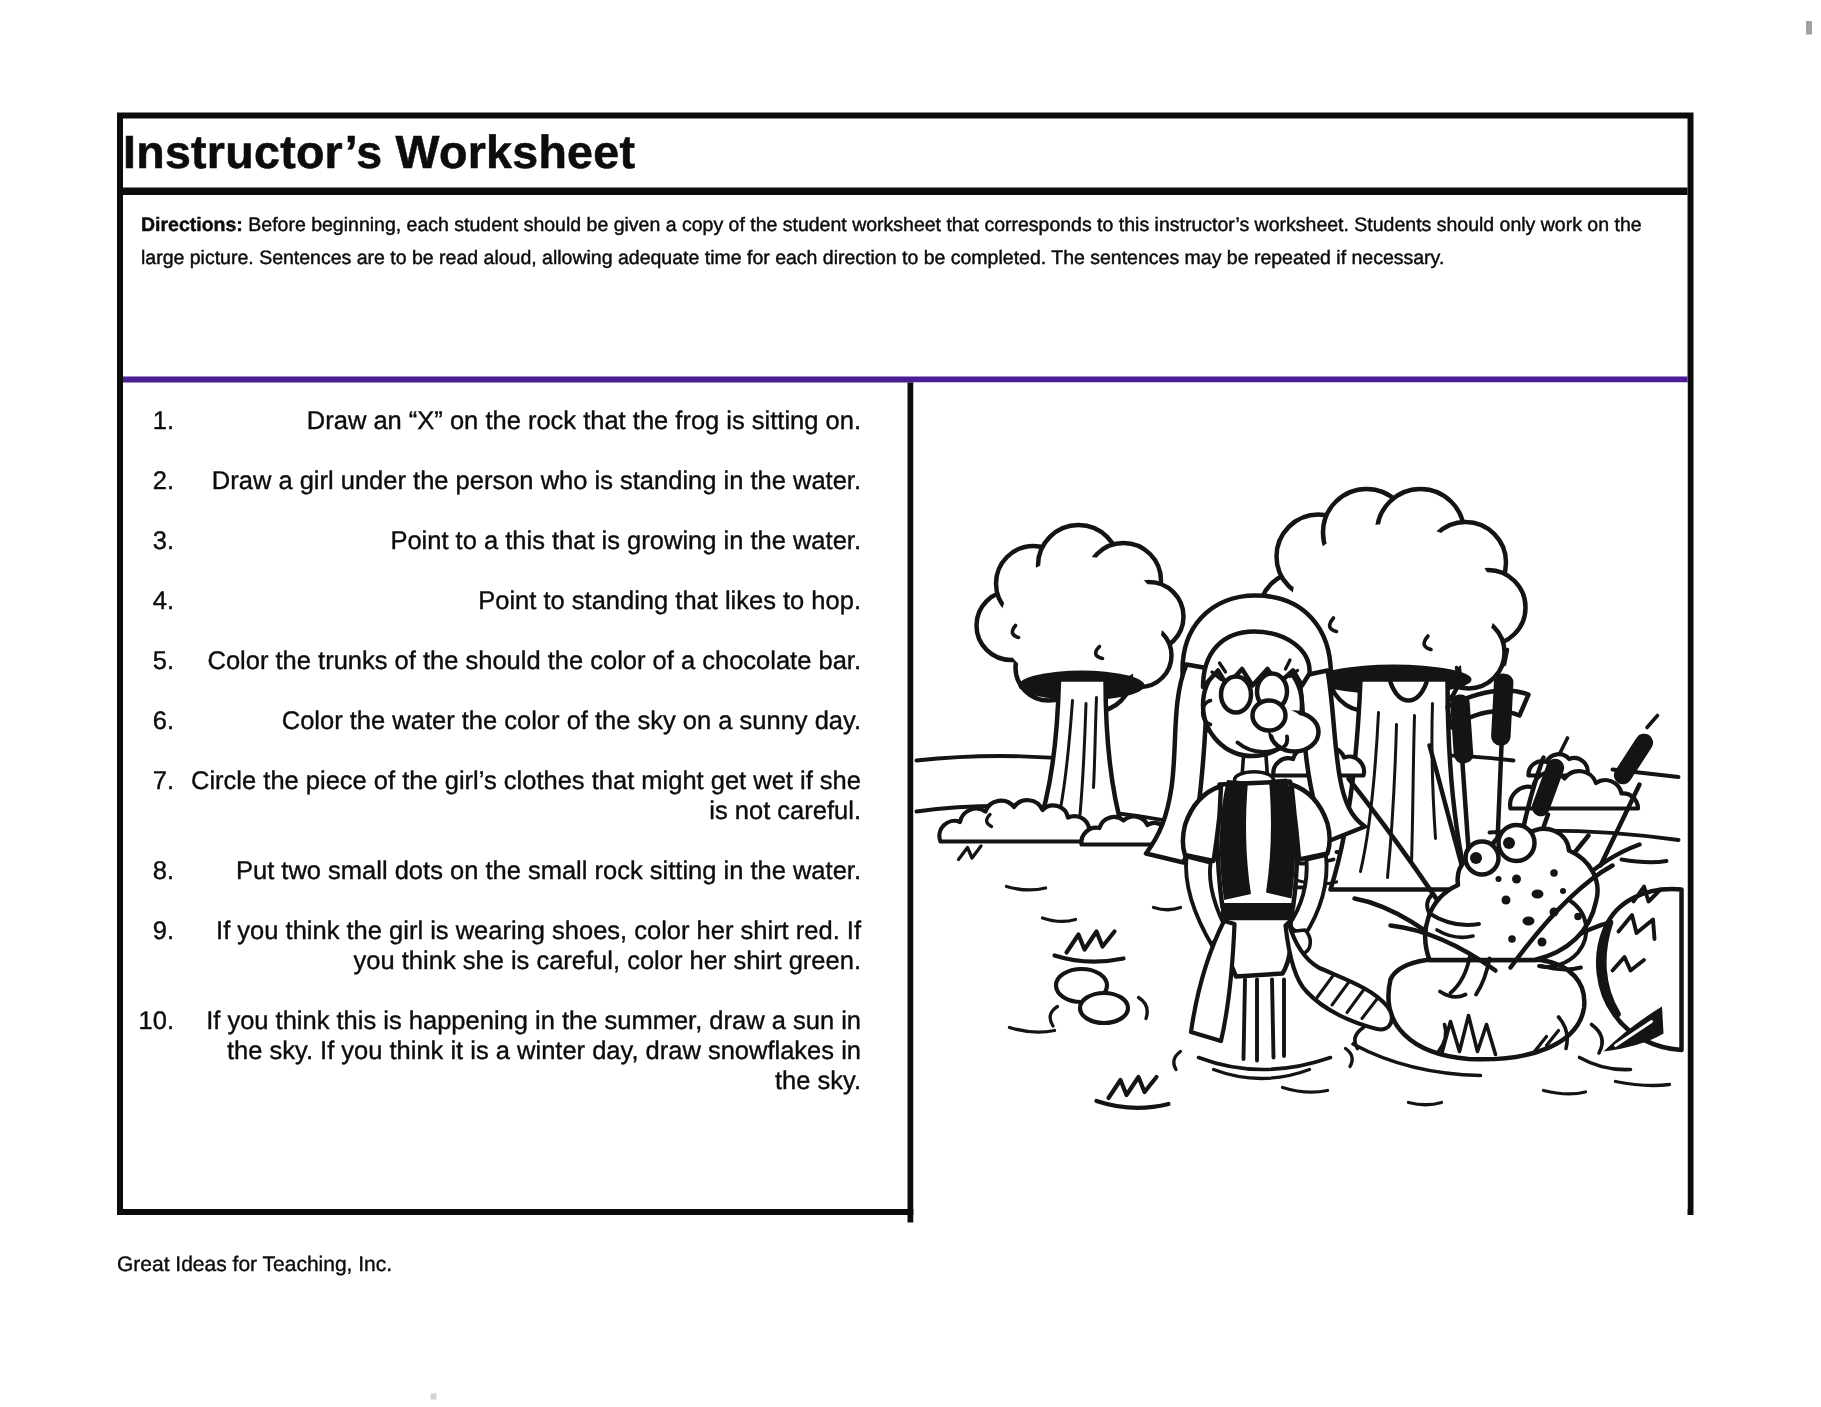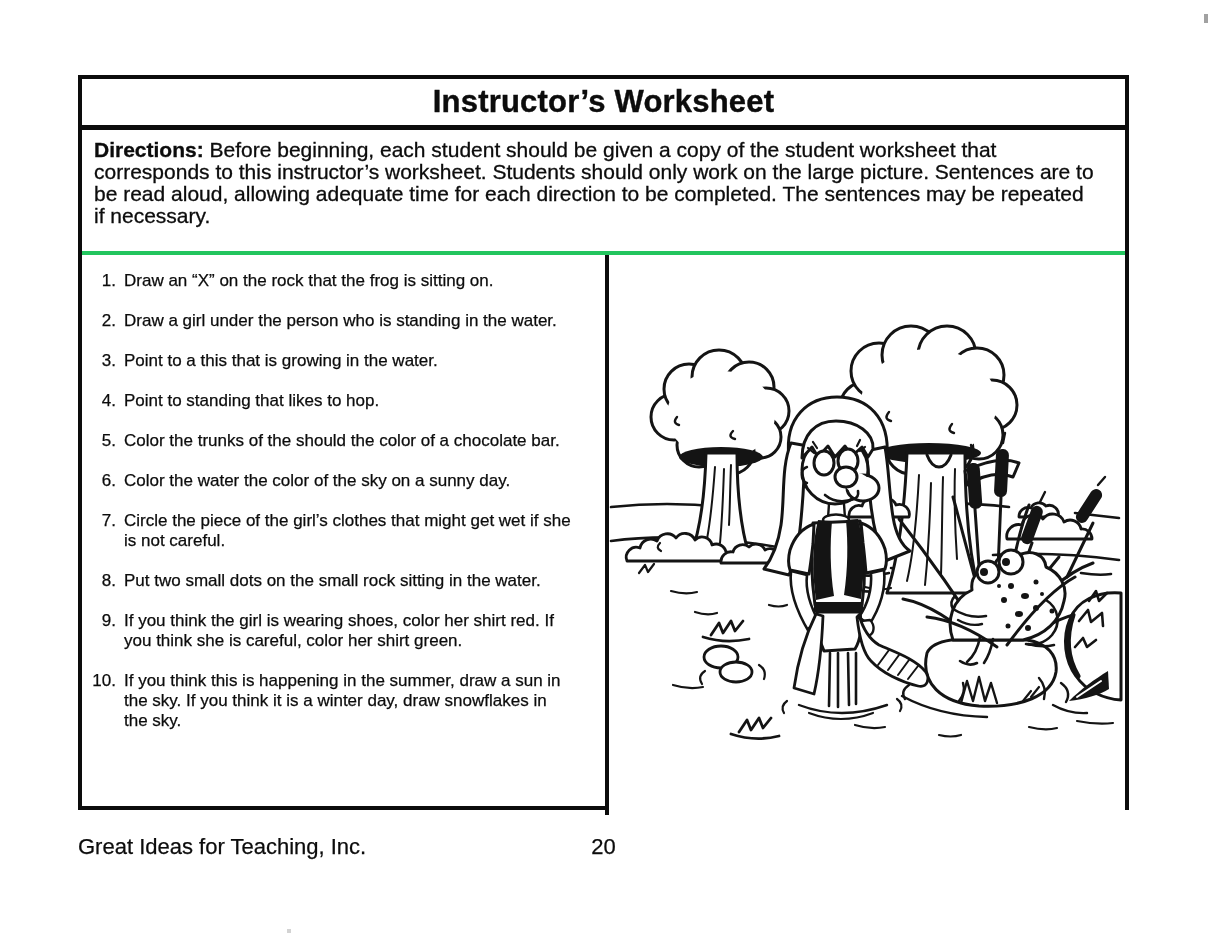--- a/index.html
+++ b/index.html
@@ -6,46 +6,46 @@
   body {
     width:1214px; height:938px; background:#ffffff; position:relative;
     font-family:"Liberation Sans", sans-serif; color:#0c0c0c; overflow:hidden;
   }
   .sheet {
     position:absolute; left:78px; top:75px; width:1051px; height:735px;
     border:4px solid #0c0c0c; box-sizing:border-box; background:#fff;
   }
   .title-row {
     height:46px; border-bottom:5px solid #0c0c0c;
-    display:flex; align-items:center; justify-content:center;
+    display:flex; align-items:center; 
   }
   .title {
     font-size:31px; font-weight:bold; letter-spacing:.2px;
     -webkit-text-stroke:.4px #0c0c0c;
   }
   .directions {
-    height:112px; border-bottom:4px solid #22c55e; box-sizing:content-box;
-    padding:9px 30px 0 12px; font-size:21px; line-height:22px;
+    height:112px; border-bottom:4px solid #4c1d95; box-sizing:content-box;
+    padding:9px 30px 0 12px; font-size:13px; line-height:22px;
     -webkit-text-stroke:.3px #0c0c0c;
   }
   .directions .label { font-weight:bold; }
   .main { display:flex; height:560px; }
   .list-col {
     width:527px; box-sizing:border-box; border-right:4px solid #0c0c0c;
     padding:16px 31px 0 8px;
   }
   .item {
     display:flex; font-size:17px; line-height:20px; margin-bottom:20px;
     -webkit-text-stroke:.25px #0c0c0c;
   }
   .item .num { width:26px; text-align:right; margin-right:8px; flex:none; }
-  .item .txt { flex:1; }
+  .item .txt { flex:1;text-align:right; }
   .picture-col { flex:1; position:relative; background:#fff; }
   .picture-col svg { position:absolute; left:0; top:0; }
-  .footer { position:absolute; left:78px; top:834px; width:1051px; height:24px; font-size:22px; -webkit-text-stroke:.25px #0c0c0c; }
+  .footer { position:absolute; left:78px; top:834px; width:1051px; height:24px; font-size:14px; -webkit-text-stroke:.25px #0c0c0c; }
   .footer .pub    { position:absolute; left:0; top:0; }
   .footer .pagenum{ position:absolute; left:0; top:0; width:100%; text-align:center; }
   .footer .series { position:absolute; right:2px; top:0; text-decoration:underline; text-decoration-thickness:2px; text-underline-offset:4px; }
   .speck-tr { position:absolute; left:1204px; top:14px; width:4px; height:9px; background:#8a8a8a; opacity:.8; }
   .speck-b  { position:absolute; left:287px; top:929px; width:4px; height:4px; background:#c0c0c0; opacity:.7; }
 </style>
 </head>
 <body>
 
 <div class="sheet">
@@ -313,17 +313,16 @@
           <path d="M178,446 q-7,5 -3,12" stroke-width="2.2"></path>
             <path d="M288,444 q7,5 3,12" stroke-width="2.2"></path>
         </g>
       </svg>
     </div>
   </div>
 </div>
 
 <div class="footer">
   <span class="pub">Great Ideas for Teaching, Inc.</span>
-  <span class="pagenum">20</span>
 </div>
 
 <div class="speck-tr"></div>
 <div class="speck-b"></div>
 
 </body></html>

